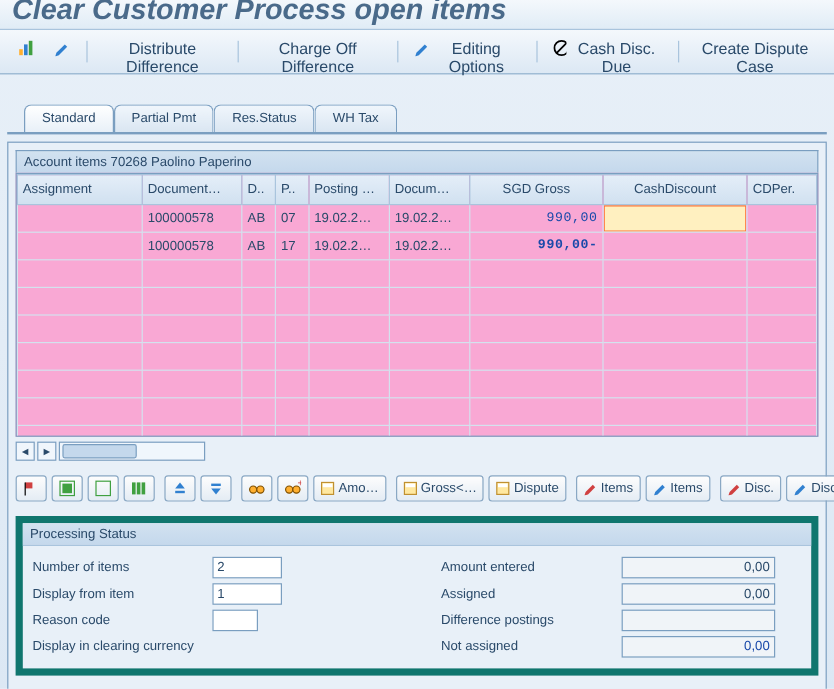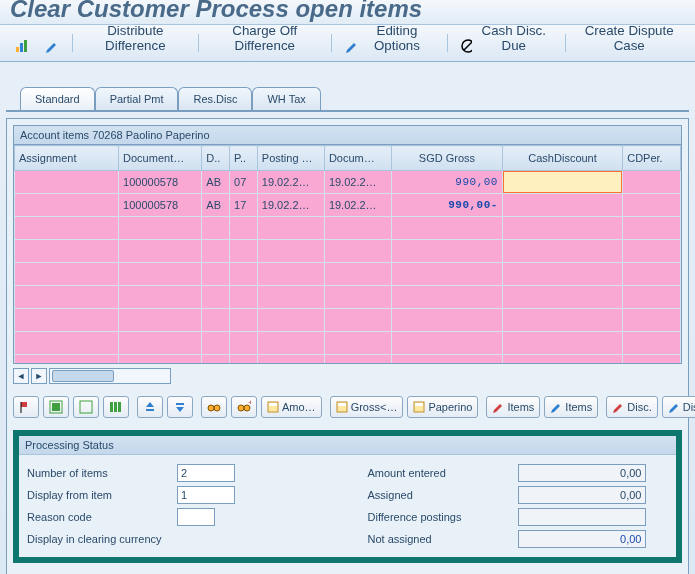--- a/index.html
+++ b/index.html
@@ -1,19 +1,19 @@
 <!DOCTYPE html>
 <html><head>
 <meta charset="utf-8">
 <style>
   html,body{margin:0;padding:0;font-family:Arial,Helvetica,sans-serif;font-size:11px;color:#000;background:#fff}
   body{width:695px;height:574px;background:linear-gradient(to bottom,#e8f0f8,#dce8f4);overflow:hidden}
   .title-bar{font-size:24px;font-style:italic;font-weight:bold;color:#4a6a8a;padding:0 10px;height:24px;line-height:18px;background:linear-gradient(to bottom,#f4f8fc,#e0ecf6);border-bottom:1px solid #a9c4dd}
   .app-toolbar{display:flex;align-items:center;gap:2px;padding:4px 8px;height:28px;background:linear-gradient(to bottom,#f4f8fc,#dce8f4);border-bottom:1px solid #90b0cc}
-  .tbtn{display:inline-flex;align-items:flex-end;gap:4px;height:22px;padding:0 6px;background:transparent;border:1px solid transparent;border-radius:3px;cursor:pointer;color:#2a4a6a}
+  .tbtn{display:inline-flex;align-items:flex-start;gap:4px;height:22px;padding:0 6px;background:transparent;border:1px solid transparent;border-radius:3px;cursor:pointer;color:#2a4a6a}
   .sep{width:1px;height:18px;background:#a9c4dd;margin:0 4px}
   svg{display:block}
   .tabstrip{display:flex;align-items:flex-end;gap:2px;padding:12px 0 0 20px;height:36px}
   .tab{position:relative;height:22px;line-height:22px;padding:0 14px;margin-right:-2px;background:linear-gradient(to bottom,#f0f6fc,#dae6f2);border:1px solid #7a9ec0;border-bottom:none;border-radius:6px 6px 0 0;color:#2a4a6a;cursor:pointer;z-index:1}
   .tab.active{background:linear-gradient(to bottom,#fff,#e8f0f8);z-index:2;font-weight:normal}
   .tab-underline{height:2px;background:#7a9ec0;margin:0 6px}
   .main-area{margin:6px;border:1px solid #7a9ec0;background:#e8f0f8;padding:6px;height:466px;box-sizing:border-box;display:flex;flex-direction:column}
   .panel-title{background:linear-gradient(to bottom,#d2e2f0,#c4d8ec);border:1px solid #7a9ec0;border-bottom:none;padding:3px 6px;color:#2a4a6a}
   .grid{border:1px solid #7a9ec0;background:#f9a8d4;height:218px;overflow:hidden}
   .grid table{border-collapse:collapse;width:100%;table-layout:fixed}
@@ -80,21 +80,21 @@
   </button>
   <span class="sep"></span>
   <button class="tbtn">
       <span>Create Dispute Case</span>
     </button>
 </div>
 
 <div class="tabstrip">
   <div class="tab active">Standard</div>
   <div class="tab">Partial Pmt</div>
-  <div class="tab">Res.Disc</div>
+  <div class="tab">Res.Status</div>
   <div class="tab">WH Tax</div>
 </div>
 <div class="tab-underline"></div>
 
 <div class="main-area">
   <div class="panel-title">Account items 70268 Paolino Paperino</div>
   <div class="grid">
     <table>
       <colgroup>
         <col style="width:90px">
@@ -297,21 +297,21 @@
           <rect x="1" y="1" width="10" height="10" fill="#ffe8a0" stroke="#c09030"></rect>
           <rect x="2" y="2" width="8" height="3" fill="#fff"></rect>
         </svg>
         <span>Gross&lt;…</span>
       </button>
     <button class="sap-btn">
         <svg width="12" height="12">
           <rect x="1" y="1" width="10" height="10" fill="#ffe8a0" stroke="#c09030"></rect>
           <rect x="2" y="2" width="8" height="3" fill="#fff"></rect>
         </svg>
-        <span>Paperino</span>
+        <span>Dispute</span>
       </button>
     <div style="width:4px"></div>
     <button class="sap-btn">
         <svg width="12" height="12">
           <path d="M2 9l6-6 2 2-6 6-3 1z" fill="#d04040"></path>
         </svg>
         <span>Items</span>
       </button>
     <button class="sap-btn">
         <svg width="12" height="12">

